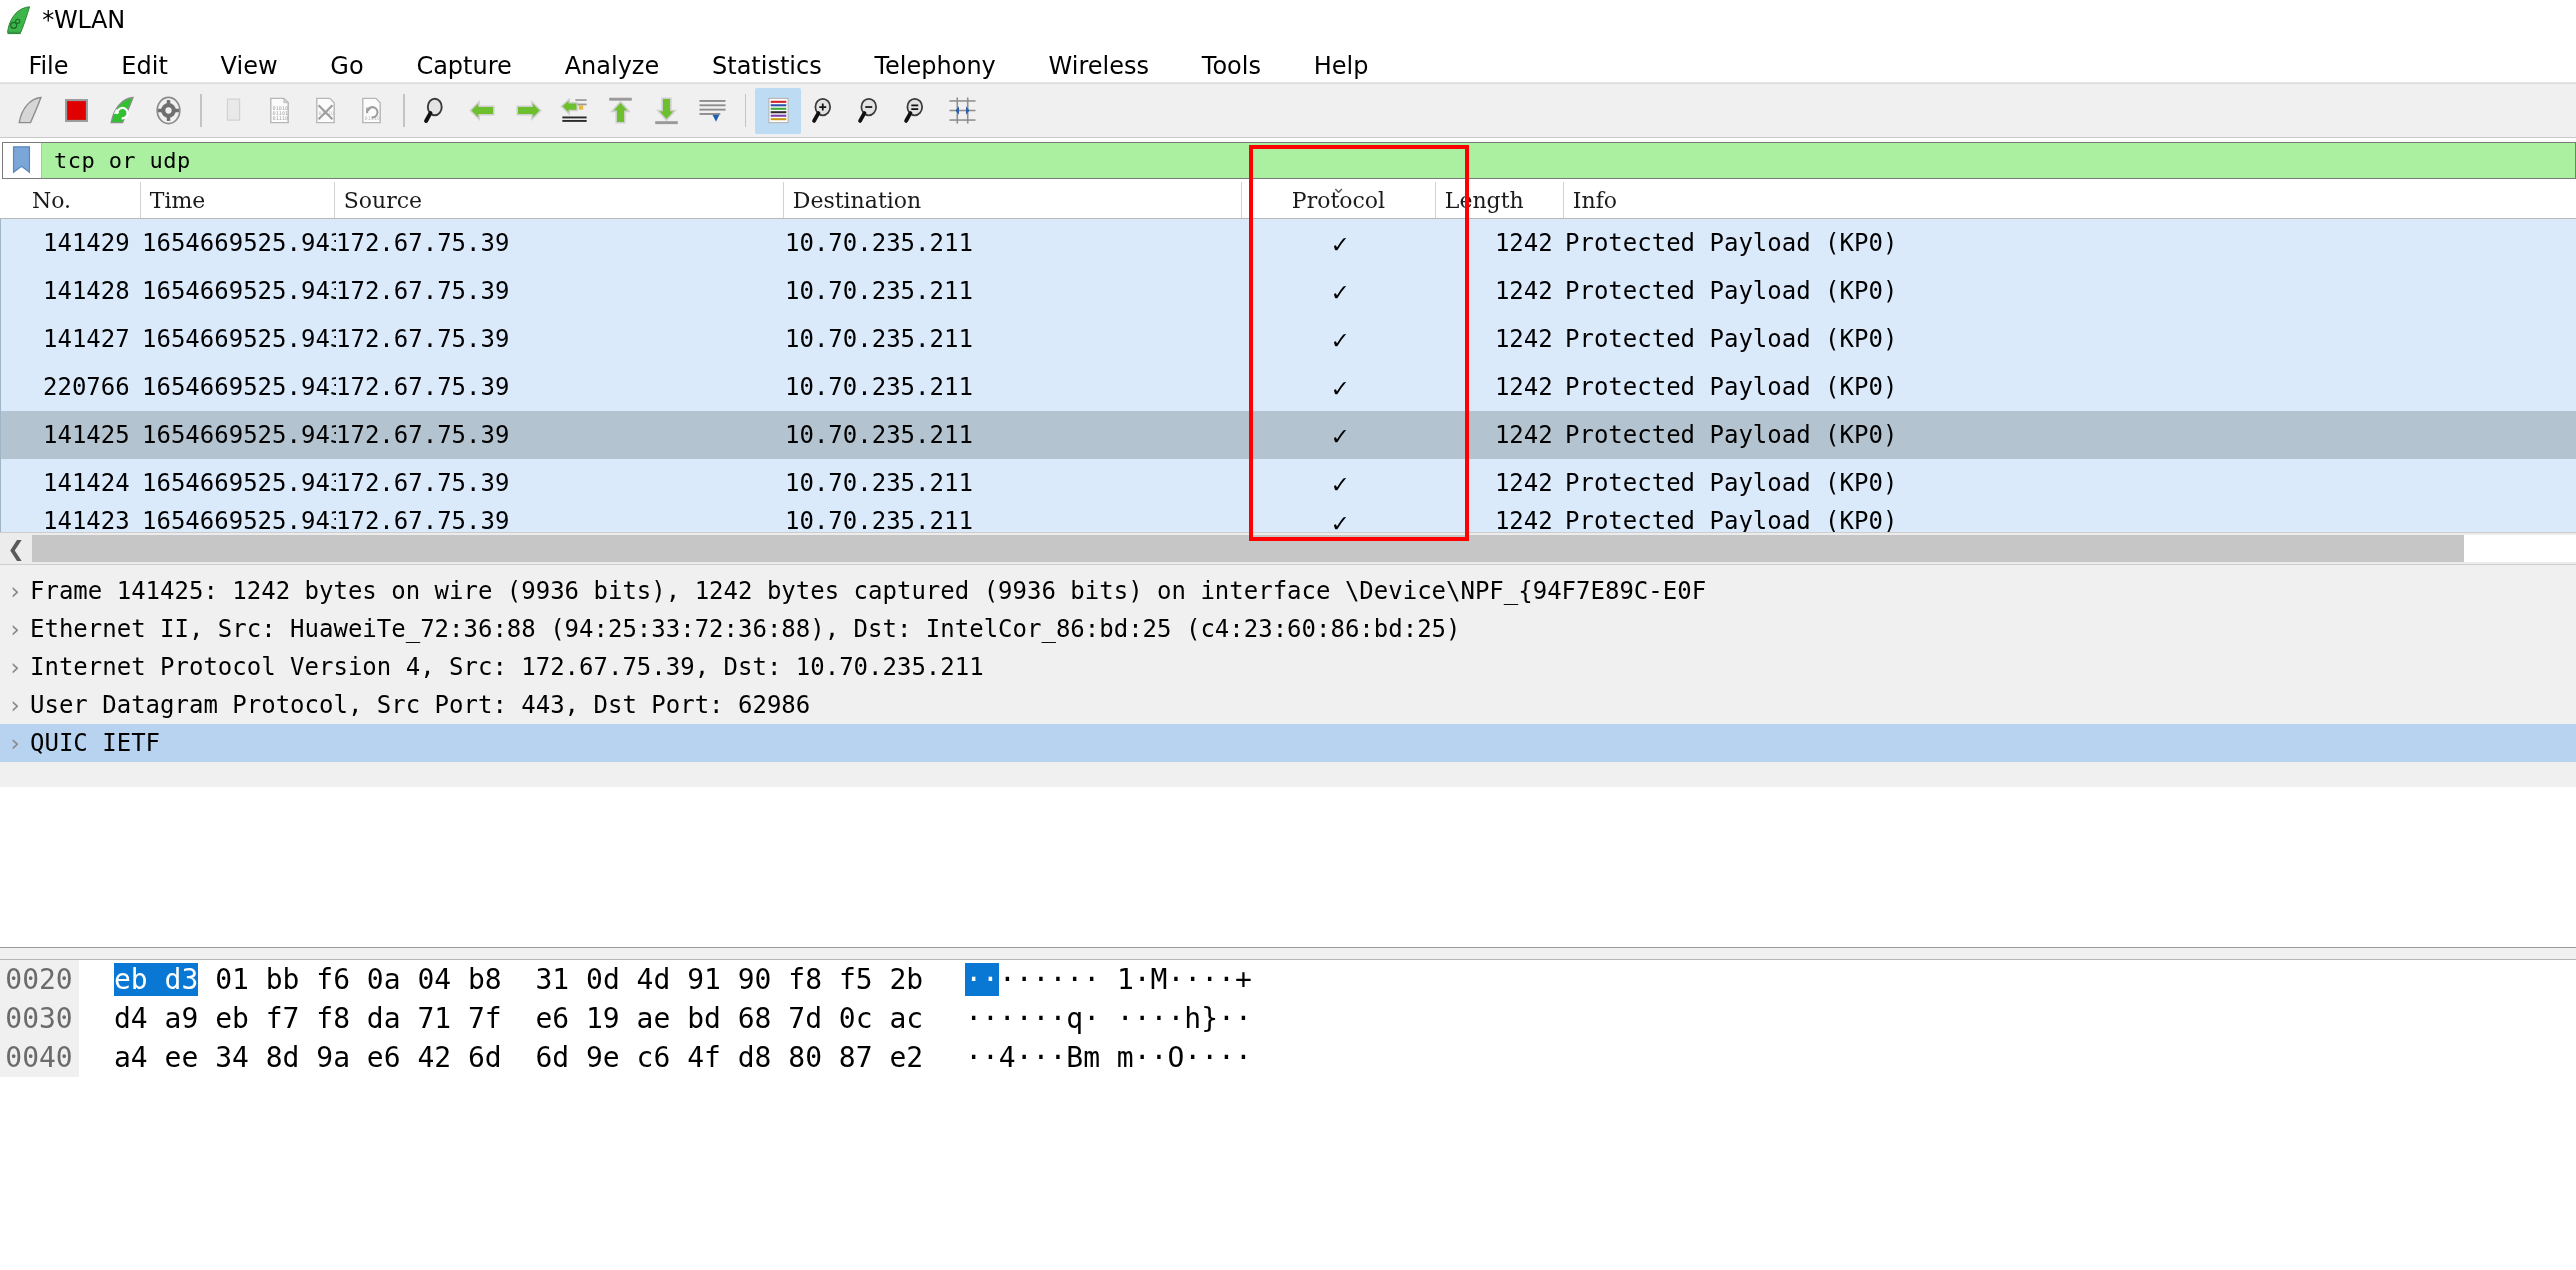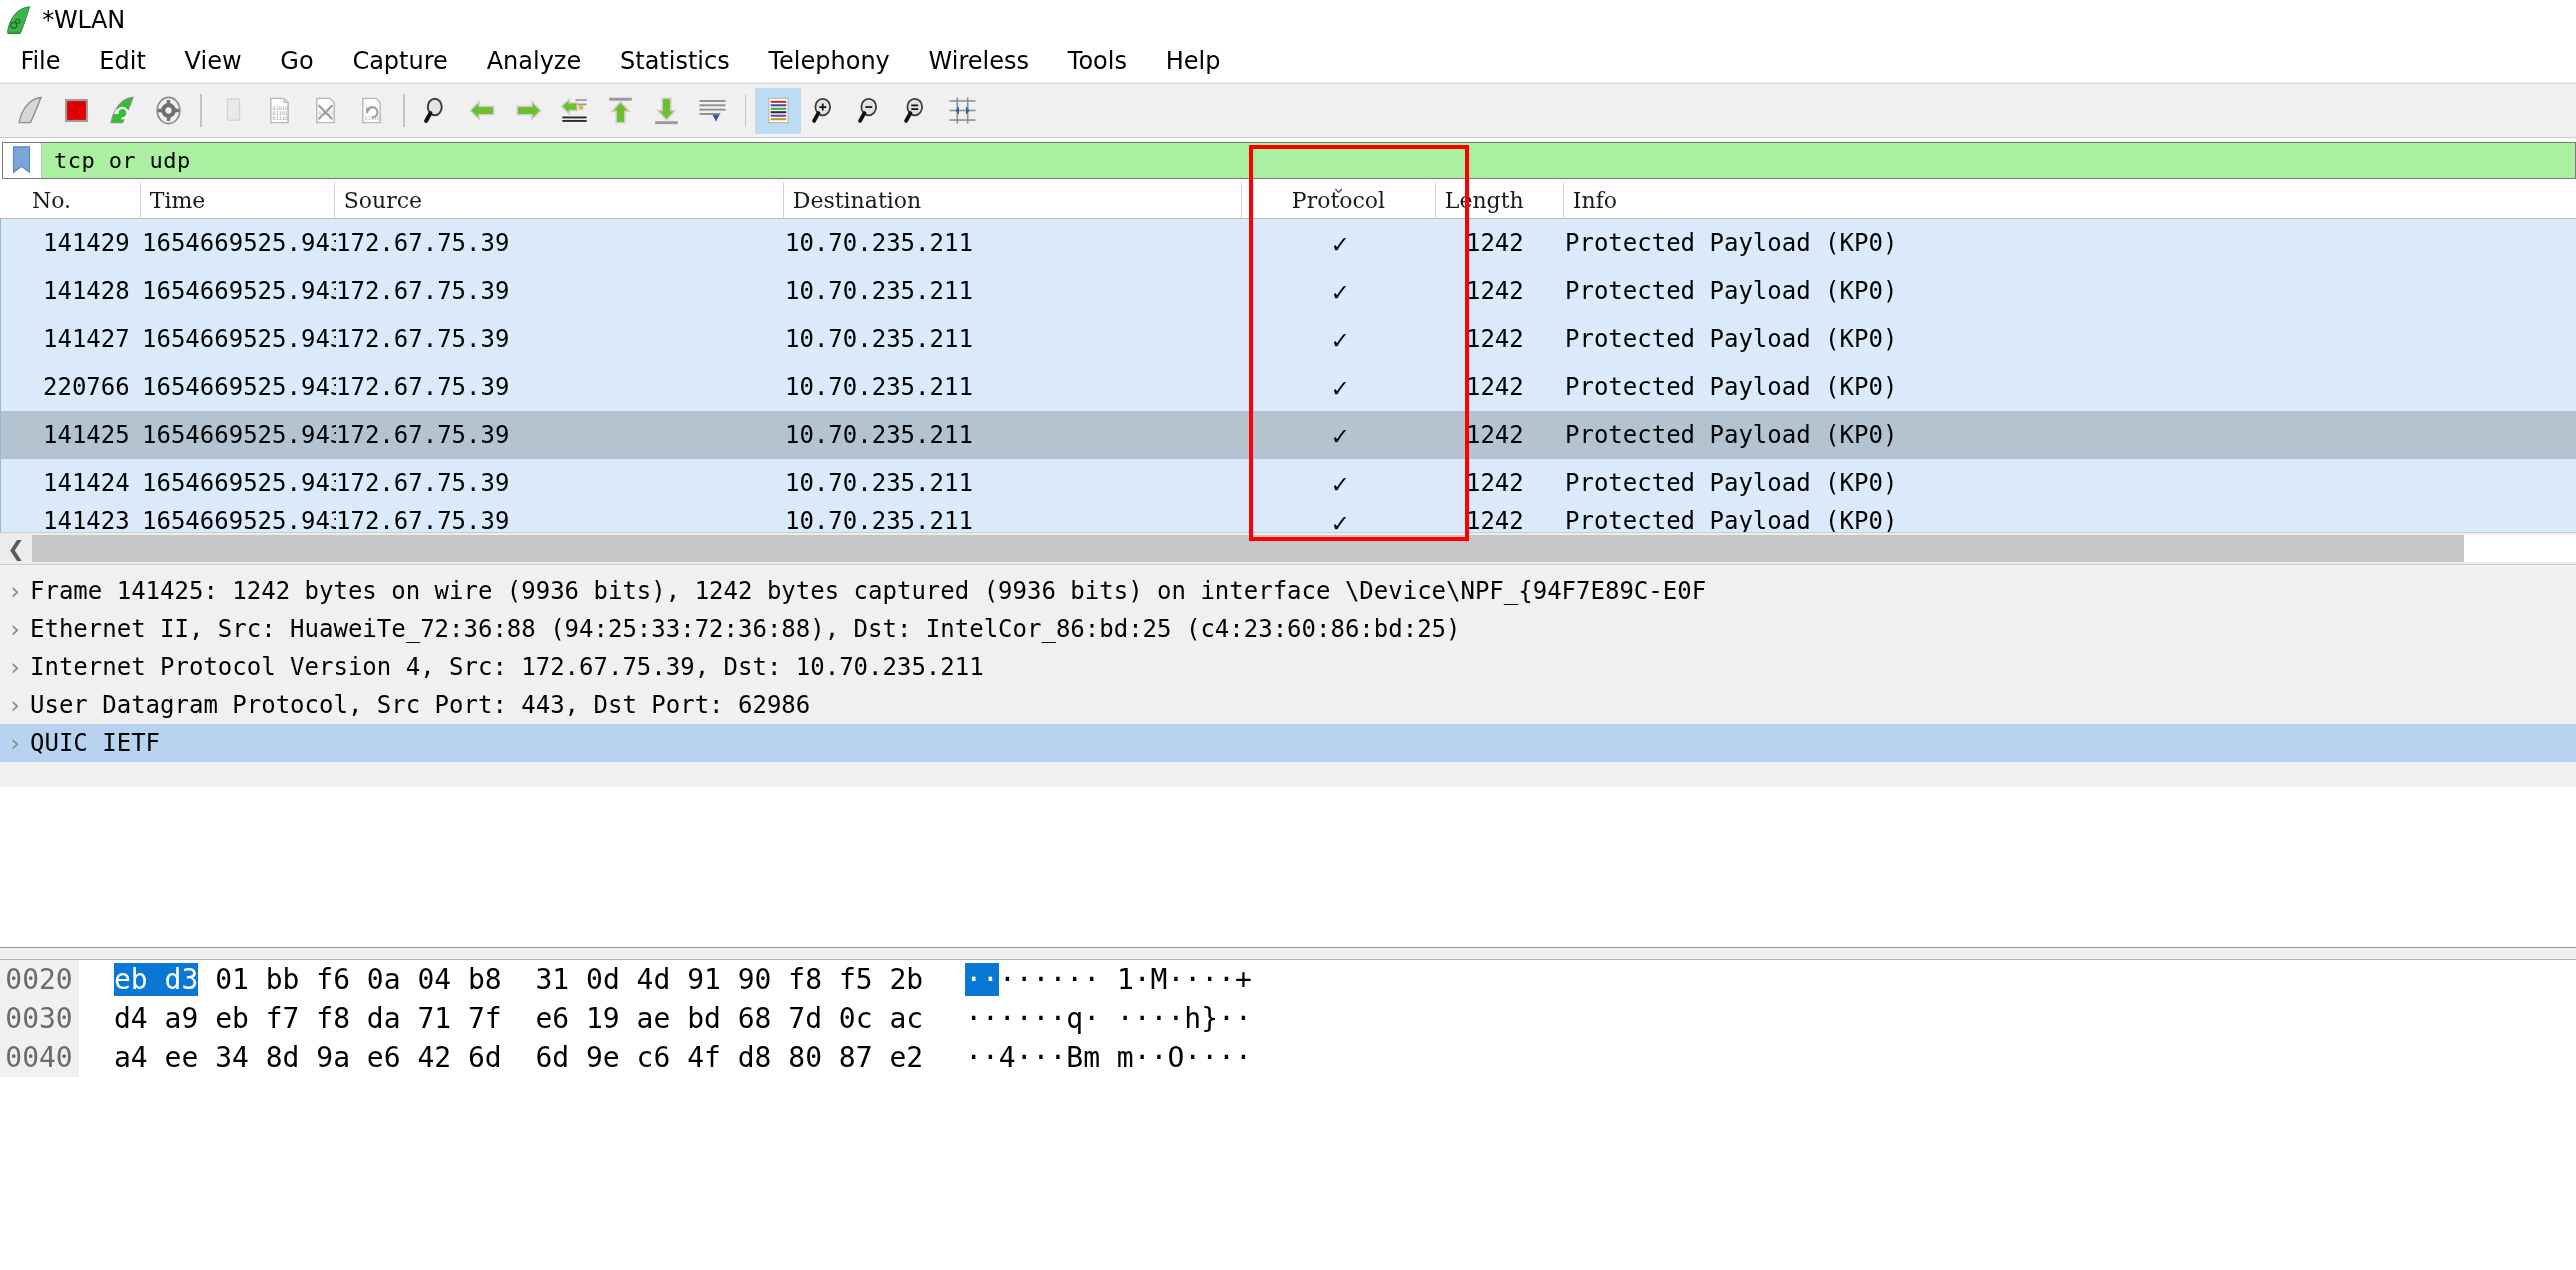--- a/index.html
+++ b/index.html
@@ -14,22 +14,22 @@
   
   .titlebar {
     height: 39px; display: flex; align-items: center; gap: 8.8px;
     padding-left: 3.5px; background: #ffffff; flex: none;
   }
   .ws-logo { width: 30px; height: 30px; flex: none; display:block; }
   .title-text { font-size: 24px; color: #000; font-family: "DejaVu Sans", sans-serif; letter-spacing:-0.3px;}
 
   
   .menubar {
-    height: 44px; display: flex; align-items: center; gap: 0px;
-    padding-left: 1px; background: #ffffff; flex: none;
+    height: 44px; display: flex; align-items: flex-end; gap: 14px;
+    padding-left: 9px; background: #ffffff; flex: none;
     border-bottom: 0.9px solid #e8e8e8;
   }
   .menu-item {
     font-size: 24px; color: #000; padding: 1.8px 19.4px; cursor: default;
     font-family: "DejaVu Sans", sans-serif; white-space: nowrap;
   }
 
   
   .toolbar {
     height: 55px; display: flex; align-items: center; gap: 0px;
@@ -82,21 +82,21 @@
   .plist-body { position: relative; background: #fff; }
   .prow {
     height: 48px; display: flex; align-items: center; background: #dbeafb;
     font-family: "DejaVu Sans Mono", monospace; font-size: 24px; color: #000;
     border-left: 1.8px solid #9fb6c8;
   }
   .prow.selected { background: #b3c3cf; }
   .prow.clipped { height: 25px; overflow: hidden; align-items: flex-start; }
   .cell { flex: none; white-space: nowrap; overflow: hidden; }
   .cell.num { text-align: right; padding-right: 12.3px; }
-  .cell.len { text-align: center; padding-right: 12.3px; }
+  .cell.len { text-align: right; padding-right: 12.3px; }
   .cell.proto { text-align: center; font-size: 26.4px; }
   .hscroll-outer {
     height: 33px; background: #ececec; display: flex; align-items: center;
     border-top: 0.9px solid #cdcdcd; border-bottom: 0.9px solid #cdcdcd; flex:none;
   }
   .hscroll-left { width: 32px; text-align: center; font-size: 21px; color: #5a5a5a; flex:none;}
   .hscroll-track { flex: 1; height: 26.4px; background: #ffffff; position: relative; }
   .hscroll-thumb { position: absolute; left: 0; top: 0; height: 26.4px; width: 2432px; background: #c6c6c6; }
 
   

